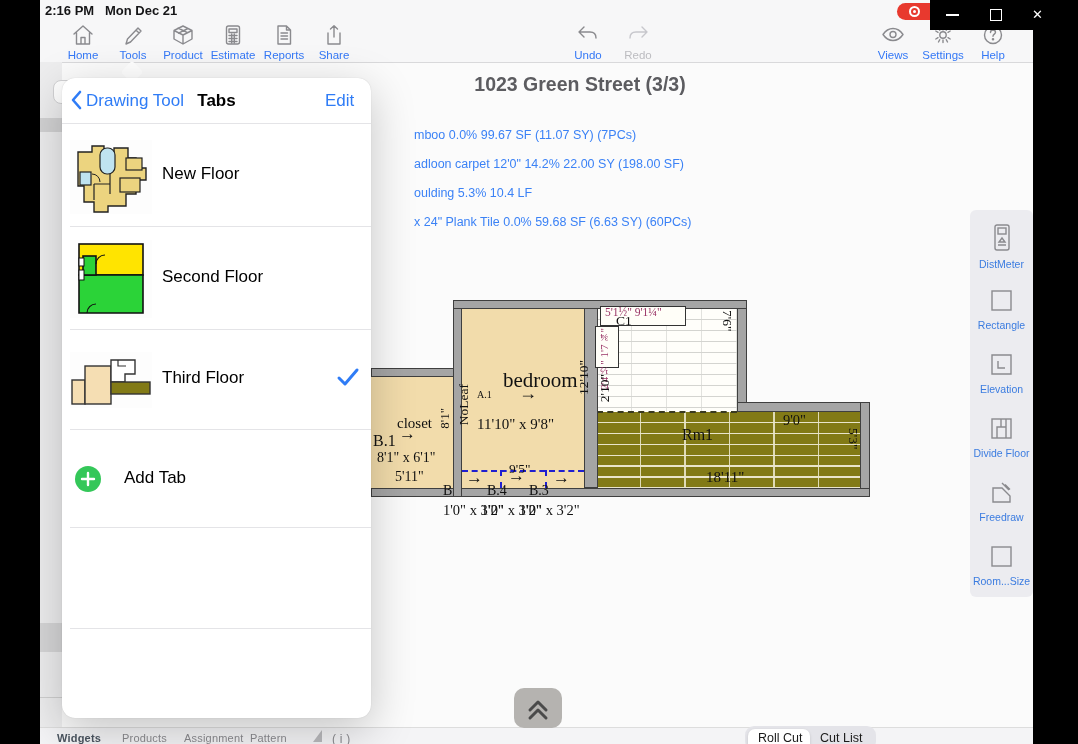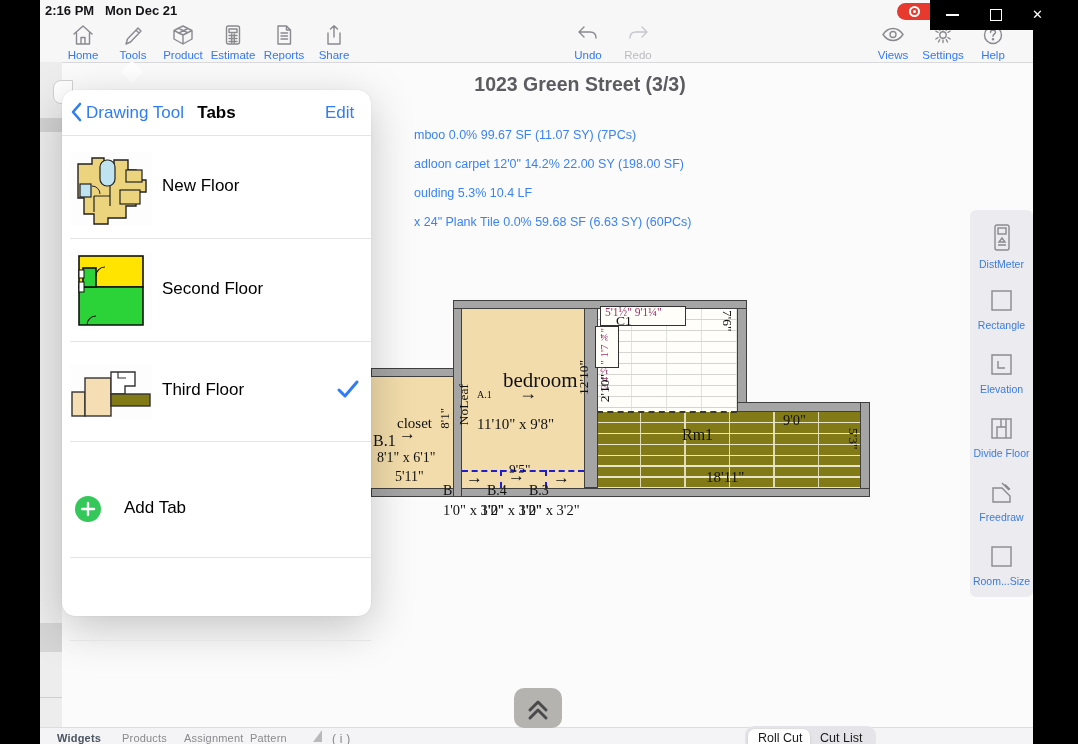--- a/index.html
+++ b/index.html
@@ -22,22 +22,22 @@
   #recdot{left:12px;top:3px;width:11px;height:11px;border:2px solid #fff;border-radius:50%;box-sizing:border-box;}
   #recdot:after{content:"";position:absolute;left:2.1px;top:2.1px;width:3px;height:3px;background:#fff;border-radius:50%;}
   .wc{color:#fff;}
   
   #title{left:370px;top:73px;width:340px;text-align:center;font-size:19.5px;font-weight:bold;color:#5c5c60;}
   .estline{left:374px;font-size:12.5px;color:#3b82f6;white-space:nowrap;}
   
   #lstrip{left:0;top:62px;width:22px;height:682px;background:#ededee;}
   
   #pop-arrow{left:84px;top:64px;width:16px;height:16px;background:#fff;transform:rotate(45deg);border-radius:3px;z-index:9;}
-  #popover{left:22px;top:78px;width:309px;height:526px;background:#fff;border-radius:13px;z-index:10;
-           box-shadow:0 12px 45px rgba(0,0,0,.22),0 0 1px rgba(0,0,0,.2);margin-top:12px;}
+  #popover{left:22px;top:78px;width:309px;height:640px;background:#fff;border-radius:13px;z-index:10;
+           box-shadow:0 12px 45px rgba(0,0,0,.22),0 0 1px rgba(0,0,0,.2);}
   .pop-sep{left:8px;right:0;height:1px;background:#e4e4e7;}
   .pop-row-label{left:100px;font-size:17px;color:#000;}
   .blue{color:#2f7cf6;}
   .thumb{left:8px;}
   #hdr-back{left:6px;top:13px;font-size:17px;}
   #hdr-title{left:0;top:13px;width:100%;text-align:center;font-size:17px;font-weight:600;color:#000;}
   #hdr-edit{left:263px;top:13px;font-size:17px;}
   
   #rpanel{left:930px;top:210px;width:63px;height:387px;background:#ececf0;border-radius:6px;}
   .rtool{left:0;width:63px;text-align:center;}
@@ -319,21 +319,21 @@
         </span>
         <span class="pop-row-label abs" style="top:38px;">Third Floor</span>
         <span class="abs" style="left:274px;top:36px;">
           <svg width="24" height="22" viewBox="0 0 24 22" style="stroke:#2f7cf6;fill:none;stroke-width:3;stroke-linecap:round;stroke-linejoin:round;">
               <path d="M3,12 L9,18 L21,4"></path>
             </svg>
         </span>
         <div class="abs pop-sep" style="top:99px;"></div>
       </div>
 
-      <div class="abs" style="left:0;top:370px;width:100%;height:98px;">
+      <div class="abs" style="left:0;top:352px;width:100%;height:98px;">
         <span class="abs" style="left:13px;top:36px;width:26px;height:26px;background:#34c759;border-radius:50%;">
           <svg width="26" height="26" viewBox="0 0 26 26" style="stroke:#fff;stroke-width:2.4;stroke-linecap:round;">
               <path d="M13,7 V19 M7,13 H19"></path>
             </svg>
         </span>
         <span class="pop-row-label abs" style="left:62px;top:38px;">Add Tab</span>
         <div class="abs pop-sep" style="top:97px;"></div>
       </div>
       <div class="abs pop-sep" style="top:550px;"></div>
     </div>

